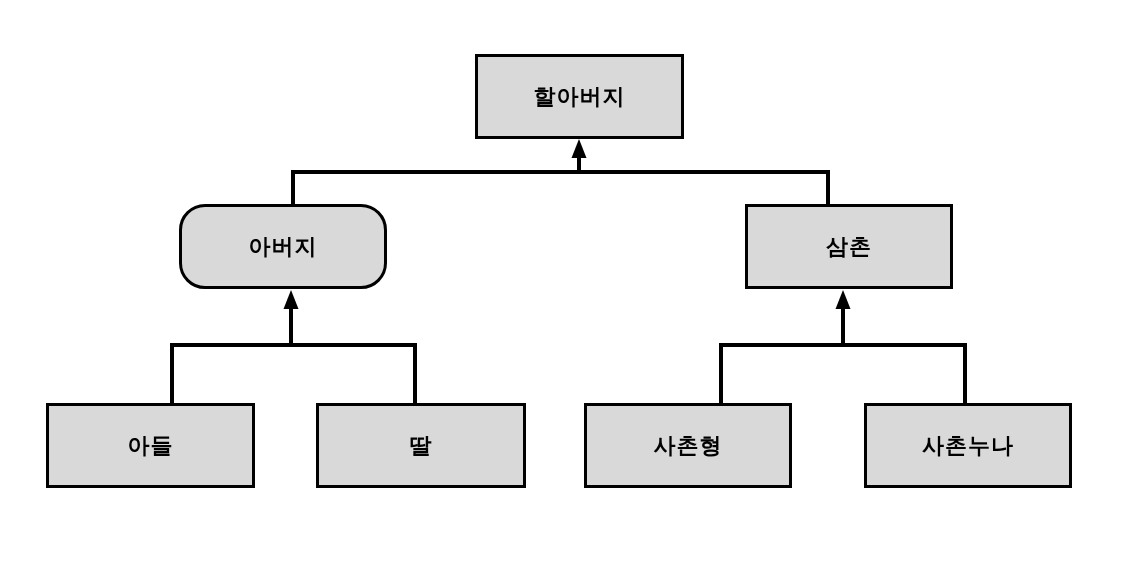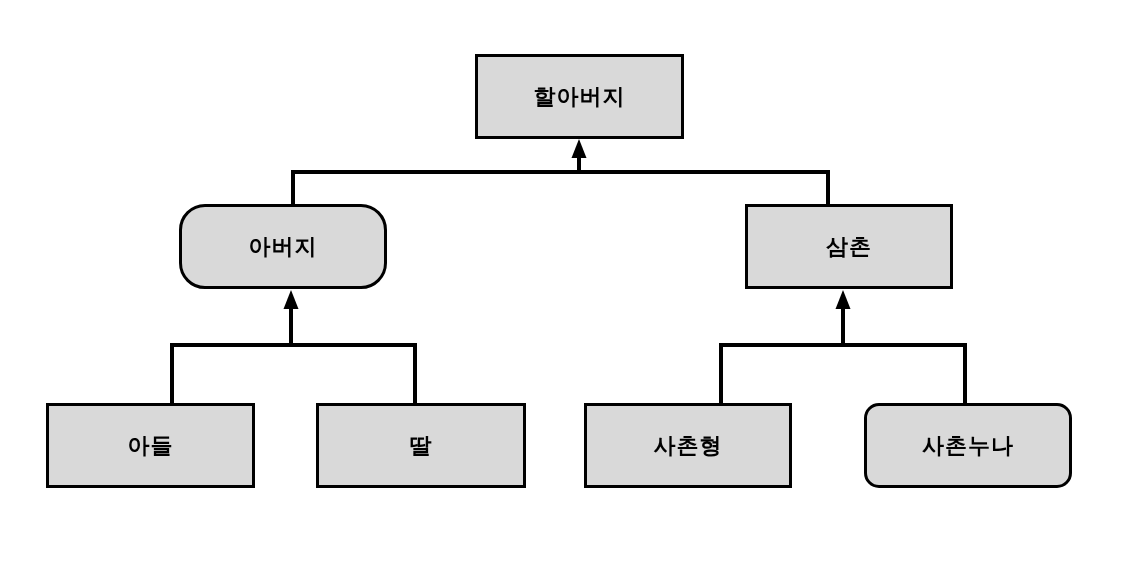--- a/index.html
+++ b/index.html
@@ -36,21 +36,21 @@
     letter-spacing: 1px;
     height: 85px;
   }
   
   .node-grandfather          { left: 475px; top: 54px;  width: 209px; }
   .node-father               { left: 179px; top: 204px; width: 208px; border-radius: 26px; }
   .node-uncle                { left: 723px; top: 204px; width: 208px; margin-left: 22px; }
   .node-son                  { left: 46px;  top: 403px; width: 209px; }
   .node-daughter             { left: 316px; top: 403px; width: 210px; }
   .node-cousin-older-brother { left: 584px; top: 403px; width: 208px; }
-  .node-cousin-older-sister  { left: 864px; top: 403px; width: 208px; border-radius: 15px; }
+  .node-cousin-older-sister  { left: 864px; top: 403px; width: 208px; }
 </style>
 </head>
 <body>
 
 <div id="canvas">
 
   <svg id="connectors" viewBox="0 0 1126 580" xmlns="http://www.w3.org/2000/svg" aria-hidden="true">
 
     <g>
 

